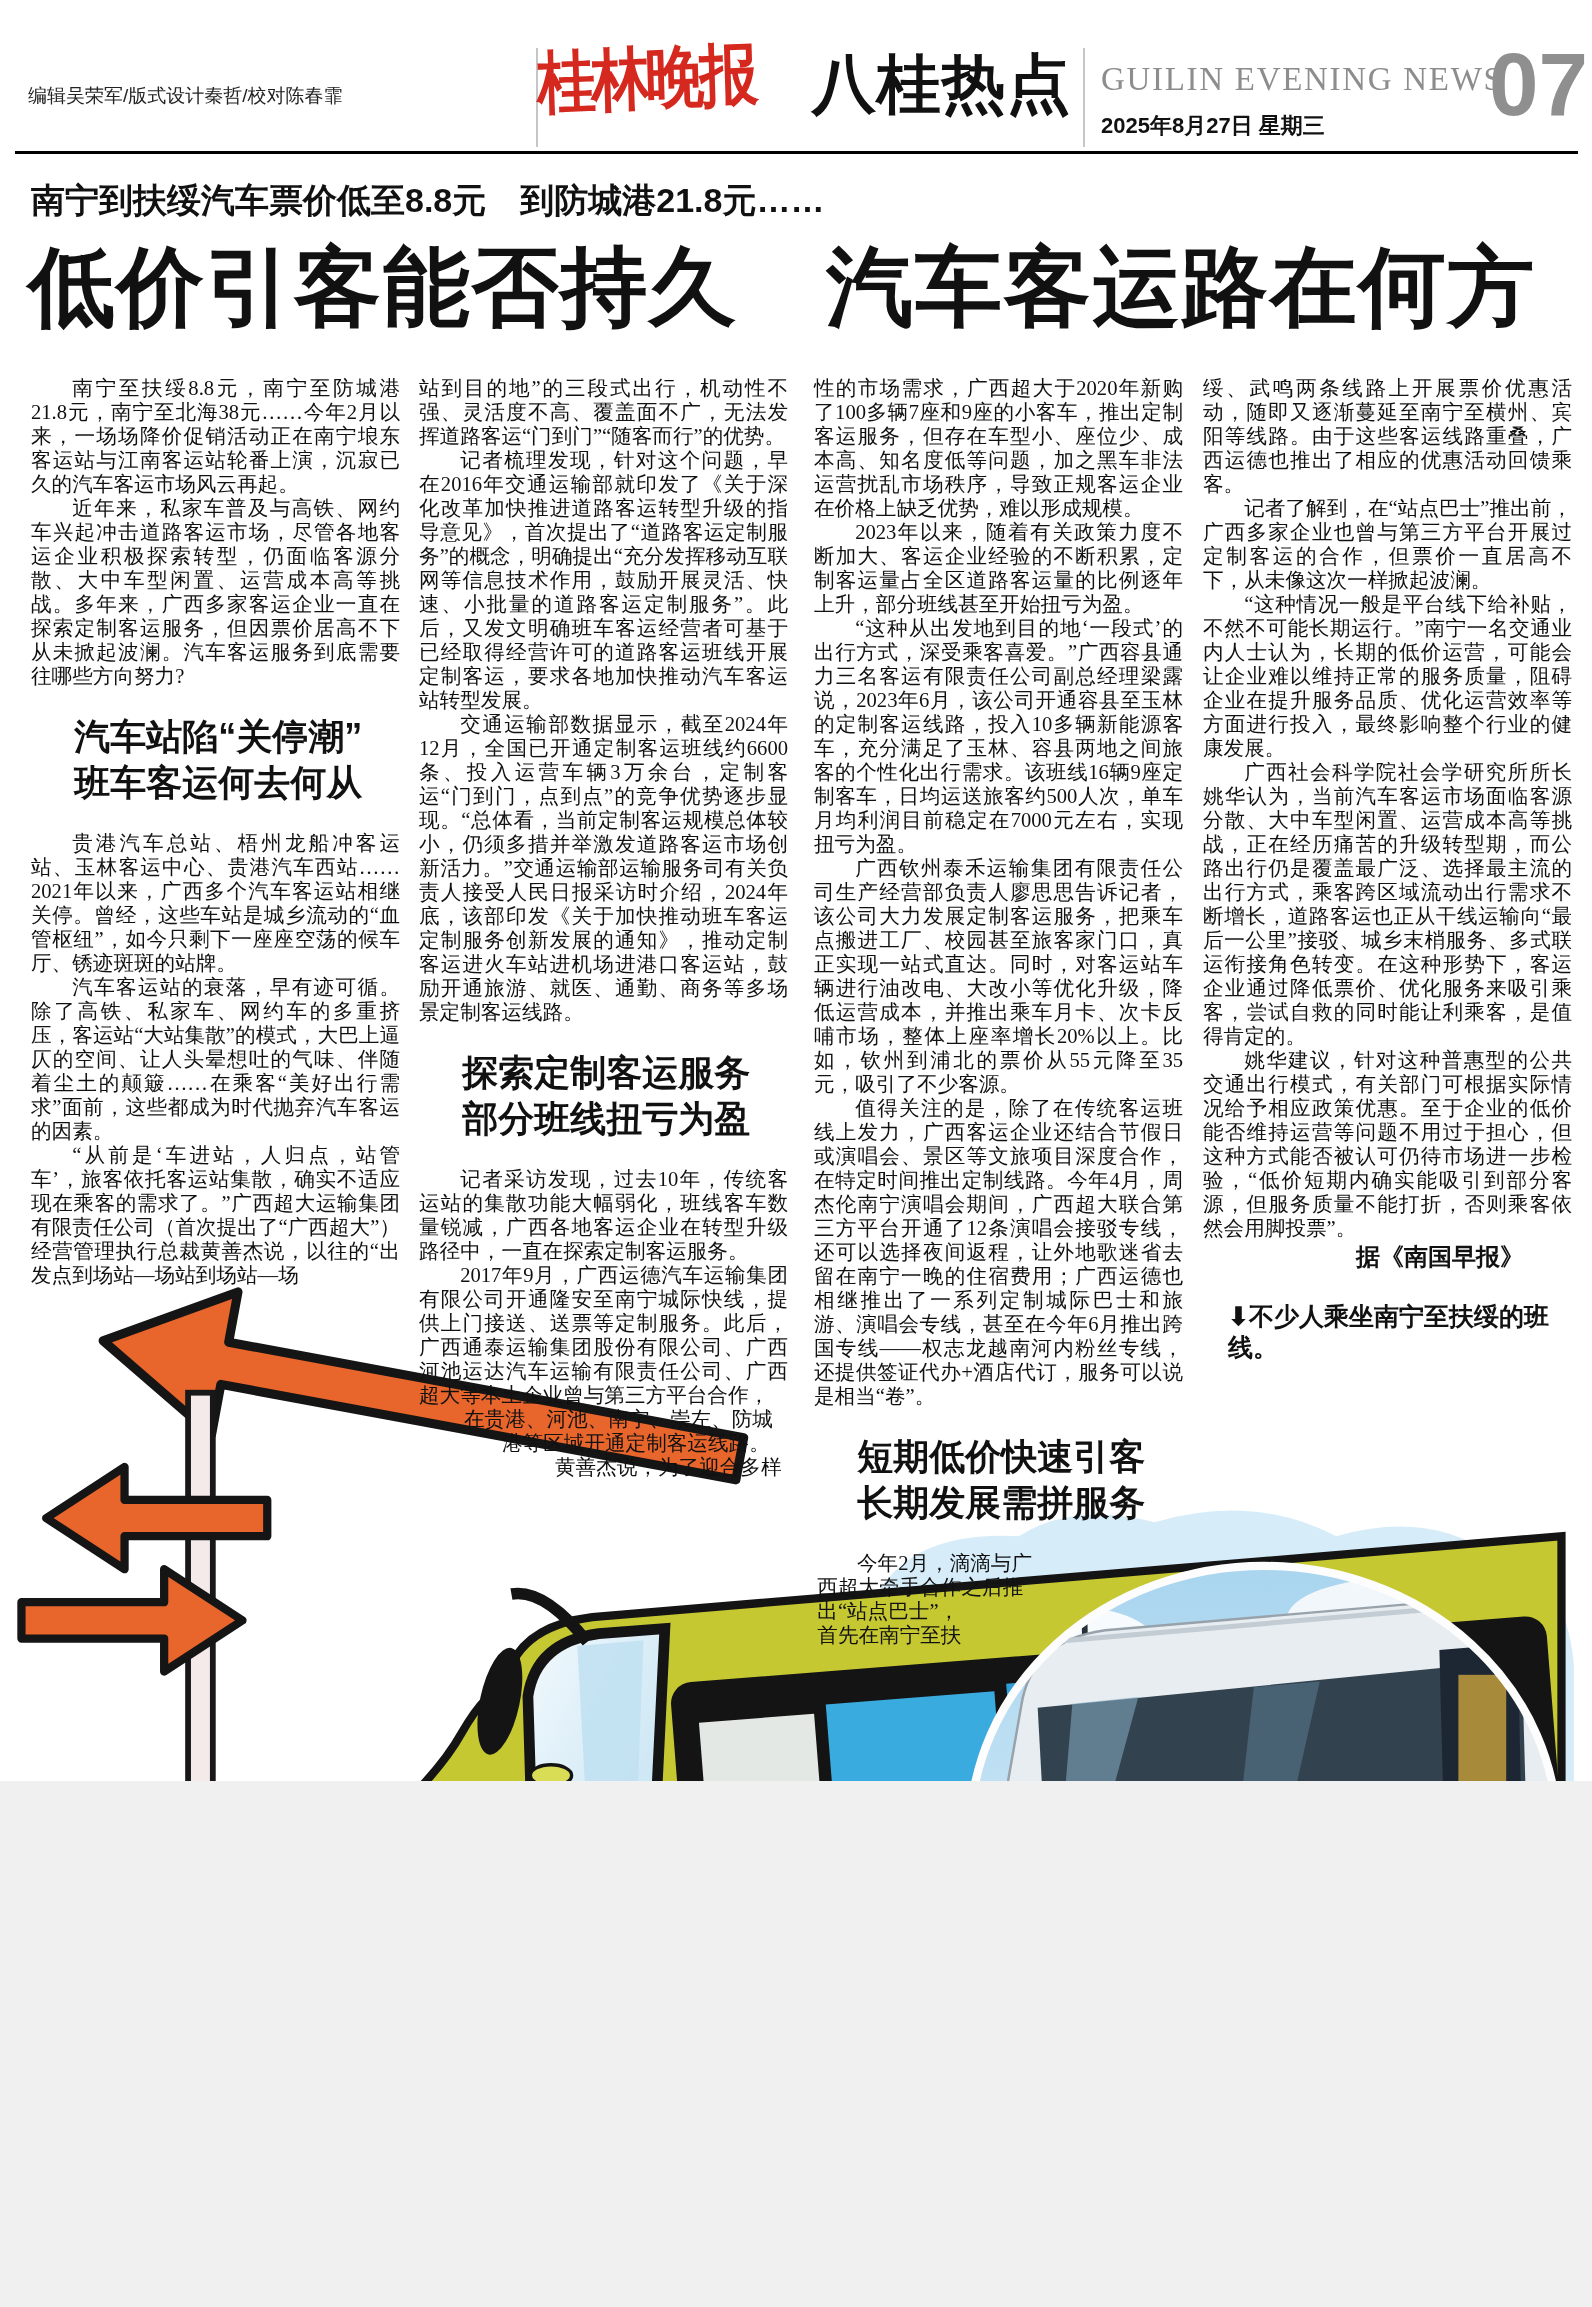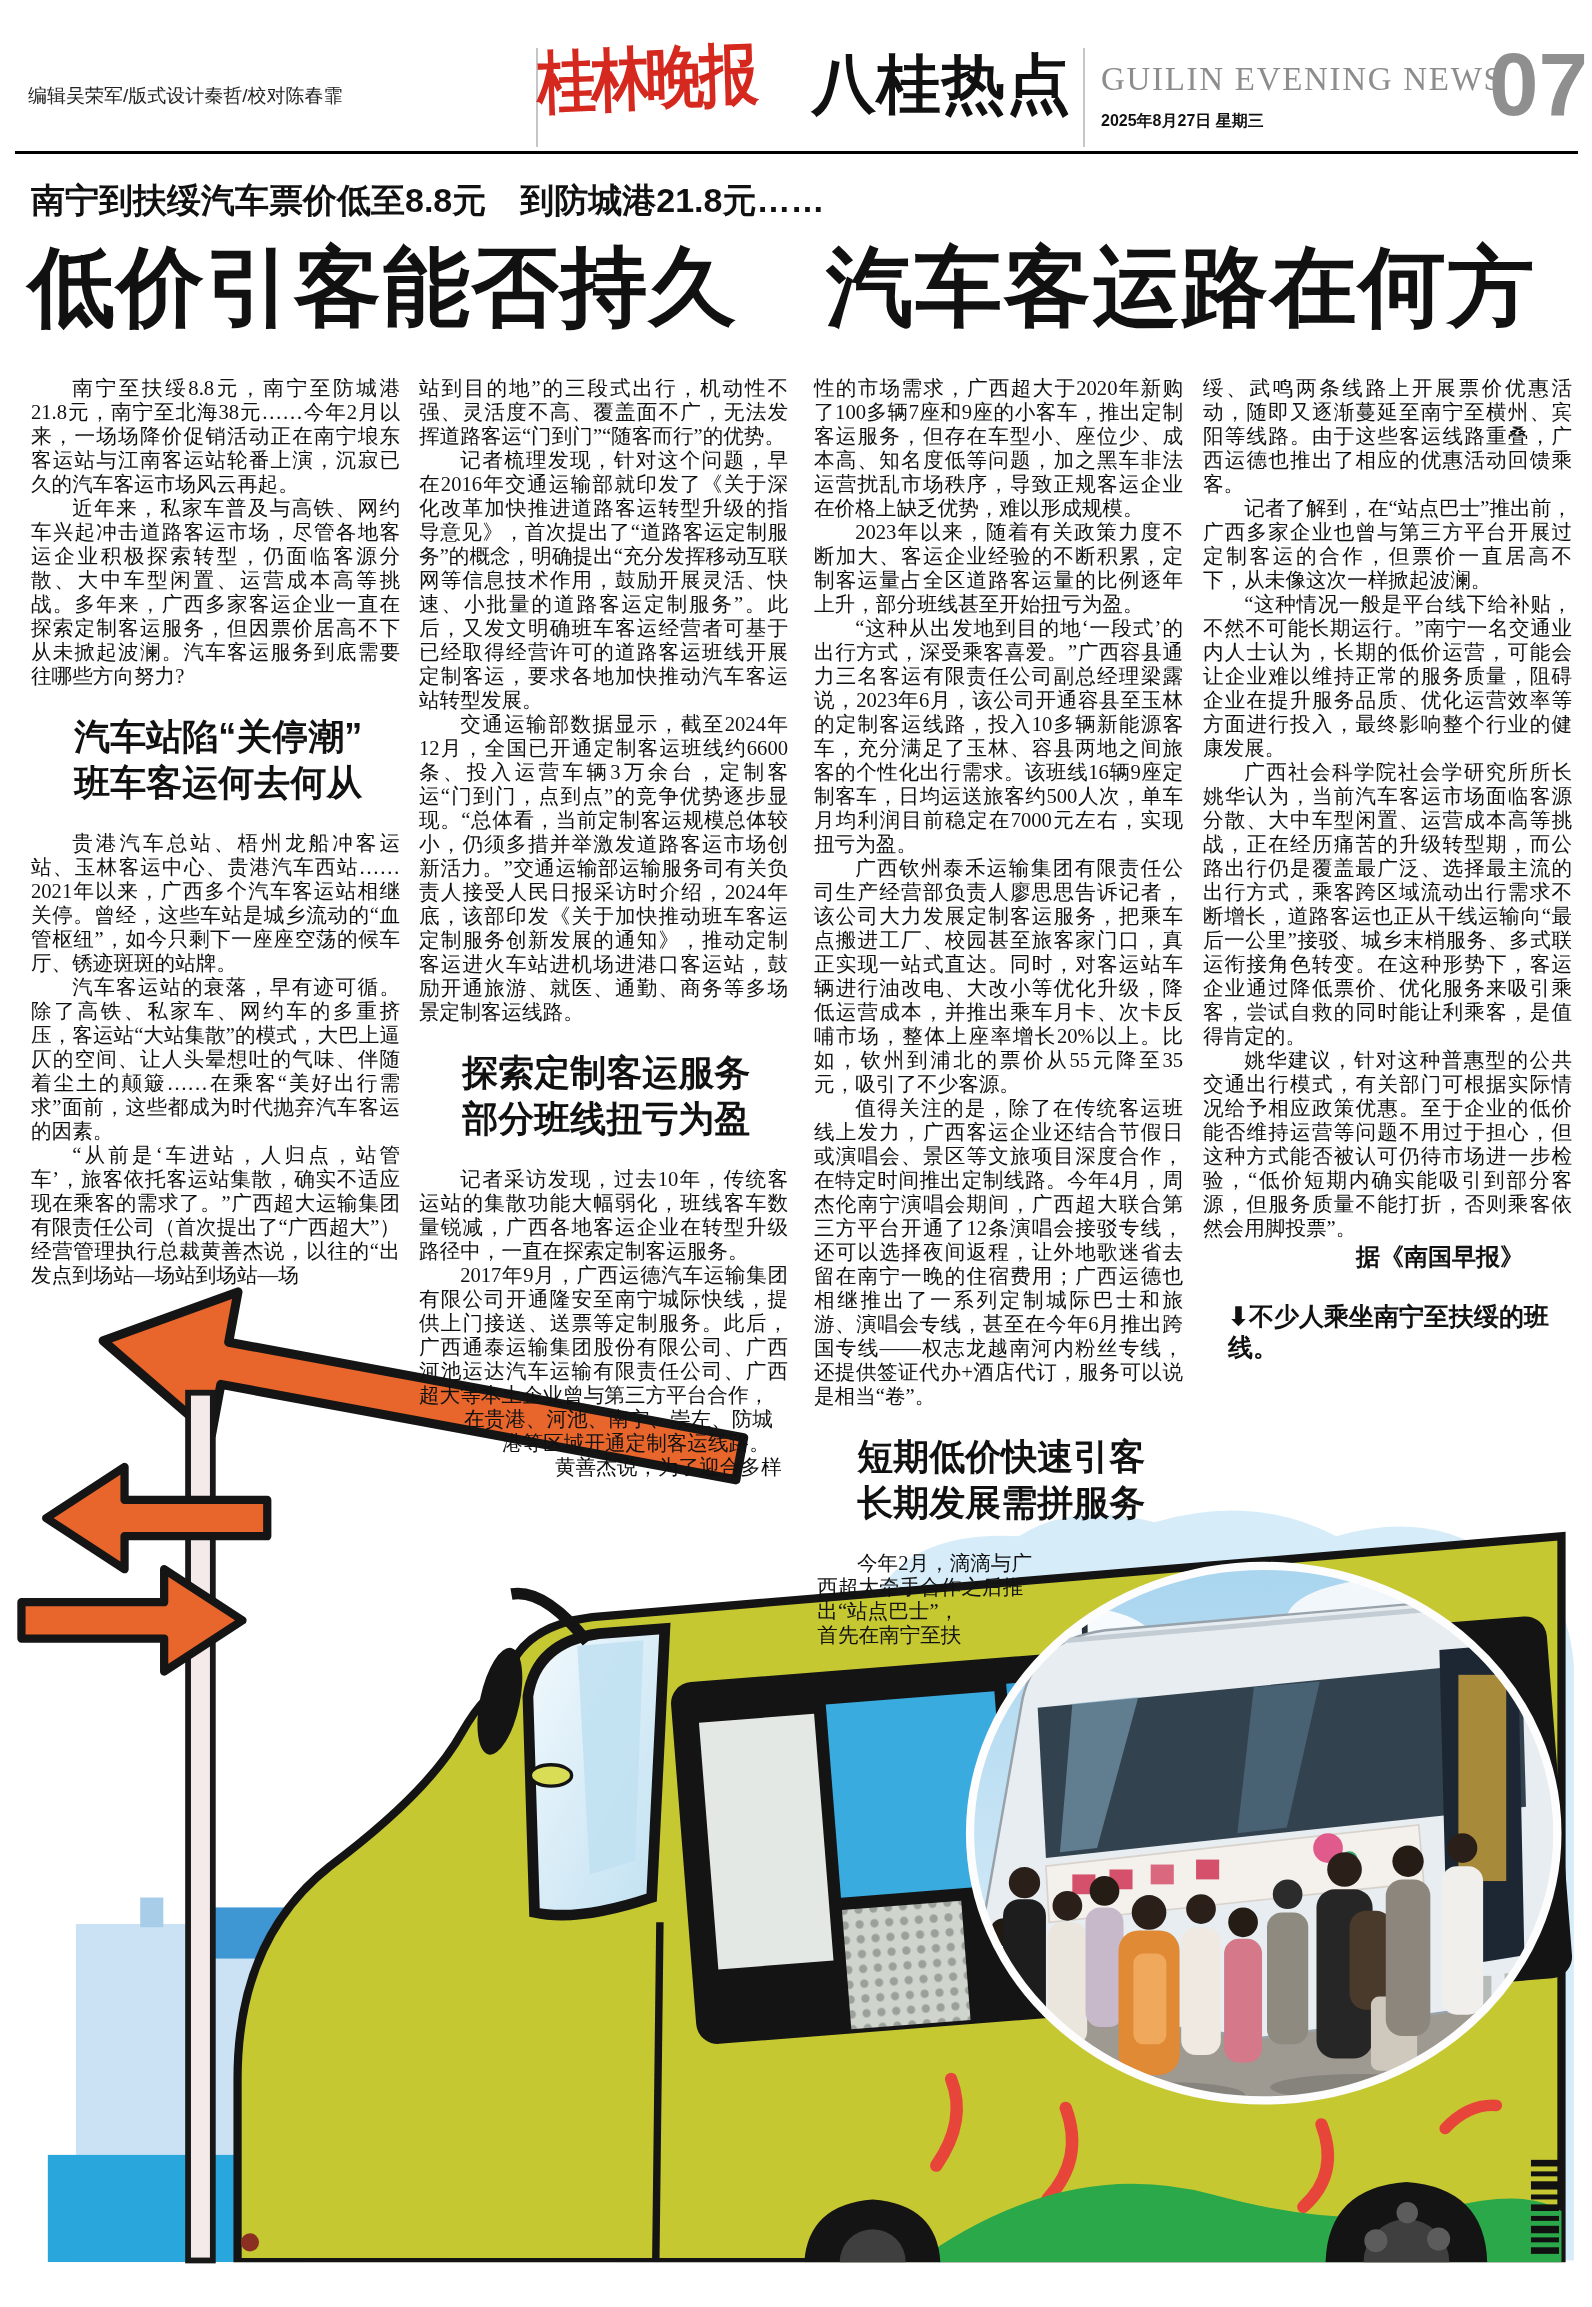--- a/index.html
+++ b/index.html
@@ -1,29 +1,29 @@
 <!DOCTYPE html>
 <html style="font-size:13.2px"><head>
 <meta charset="utf-8">
 <style>
   html,body{margin:0;padding:0;background:#f0f0f0;}
-  .page{position:relative;width:1592px;height:2307px;background:#fff;overflow:hidden;
+  .page{position:relative;width:1592px;height:1781px;background:#fff;overflow:hidden;
         font-family:"Liberation Serif","DejaVu Serif",serif;color:#111;}
   .abs{position:absolute;}
   
   .credits{left:28px;top:83px;font-size:19px;font-family:"Liberation Sans",sans-serif;color:#222;}
   .masthead{left:536px;top:38px;font-size:68px;font-weight:700;color:#d5281f;
             transform:scaleX(.86) rotate(-2deg);transform-origin:left top;letter-spacing:-5px;
             font-family:"DejaVu Serif",serif;}
   .section-title{left:812px;top:41px;font-size:64px;font-weight:700;
             font-family:"Liberation Sans","DejaVu Sans",sans-serif;letter-spacing:0.8px;}
   .vdiv{width:1.7px;background:#c6c6c6;top:48px;height:99px;}
   .english{left:1101px;top:61px;font-size:33px;color:#8d8d8d;letter-spacing:1.7px;
             font-family:"Liberation Serif",serif;}
-  .dateline{left:1101px;top:111px;font-size:16px;font-weight:700;font-family:"Liberation Sans",sans-serif;}
+  .dateline{left:1101px;top:111px;font-size:22px;font-weight:700;font-family:"Liberation Sans",sans-serif;}
   .pagenum{left:1489px;top:33px;font-size:89px;font-weight:700;color:#8f8f8f;
             font-family:"Liberation Sans",sans-serif;}
   .hrule{left:15px;top:151px;width:1563px;height:3.3px;background:#000;}
   .kicker{left:31px;top:178px;font-size:34px;font-weight:700;
           font-family:"Liberation Sans","DejaVu Sans",sans-serif;}
   .headline{left:28px;top:229px;width:1551px;font-size:87px;font-weight:900;letter-spacing:1.7px;
           white-space:nowrap;font-family:"Liberation Sans","DejaVu Sans",sans-serif;}
   
   .col{position:absolute;top:376px;width:369px;font-size:20.6px;line-height:24px;
        text-align:justify;z-index:4;}

